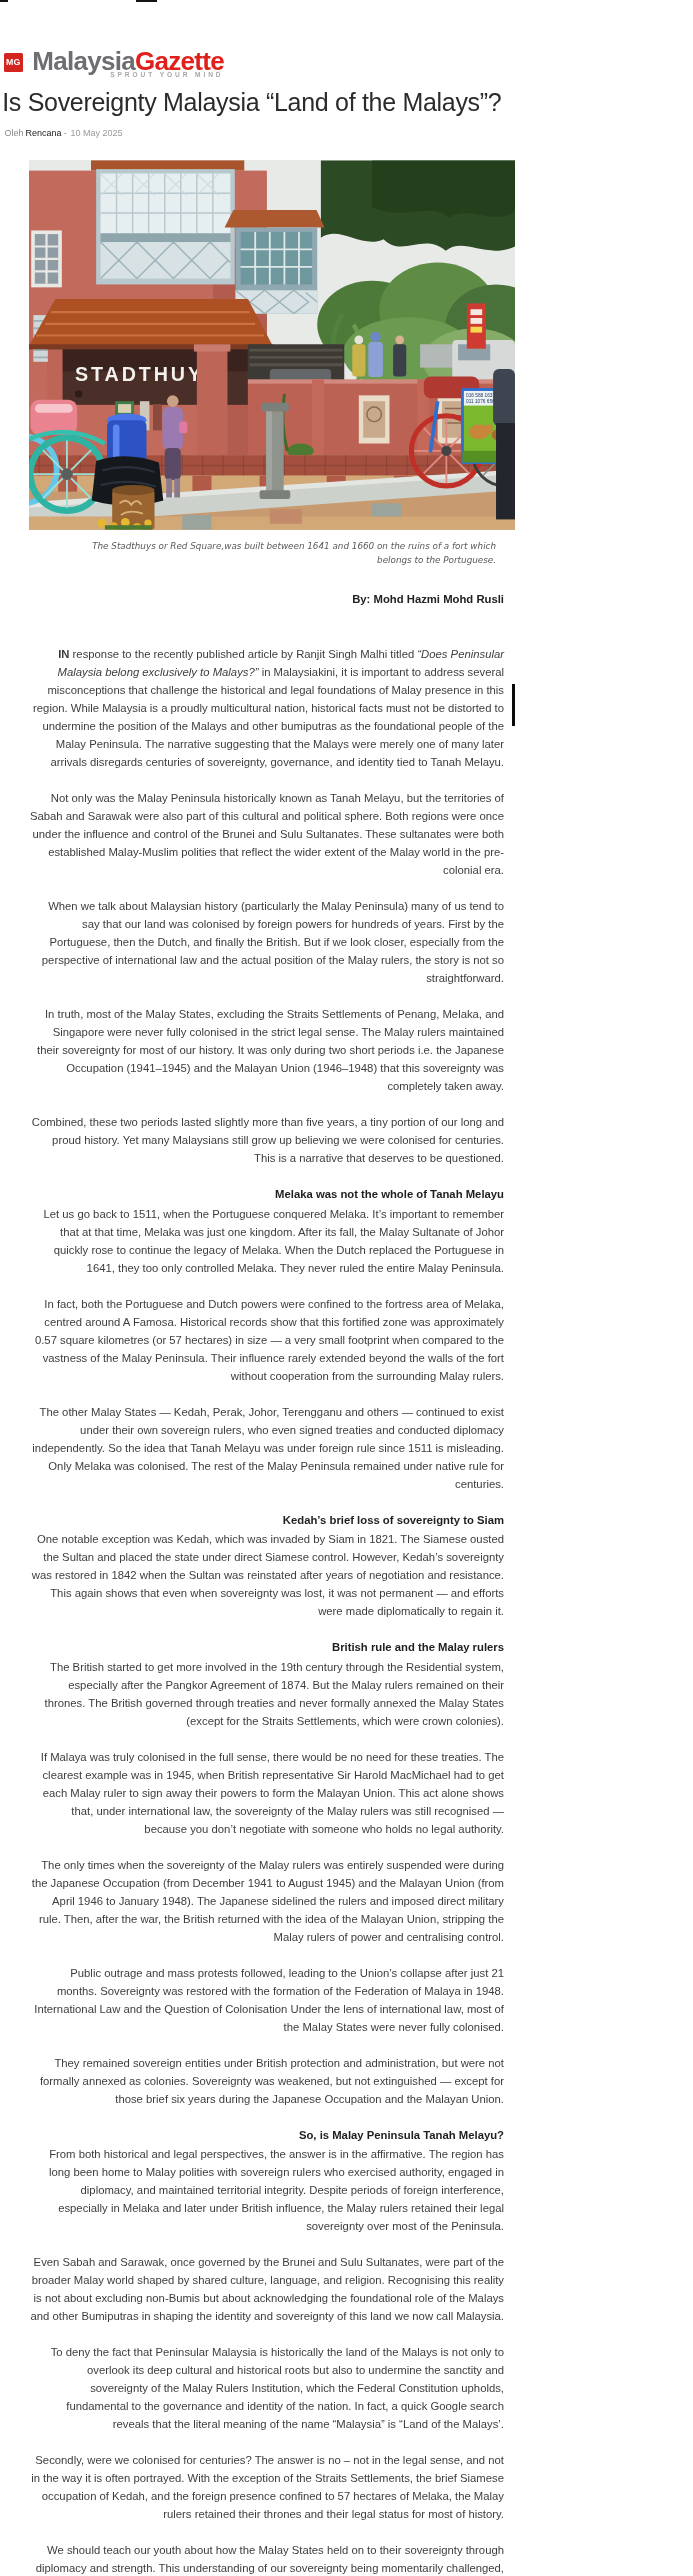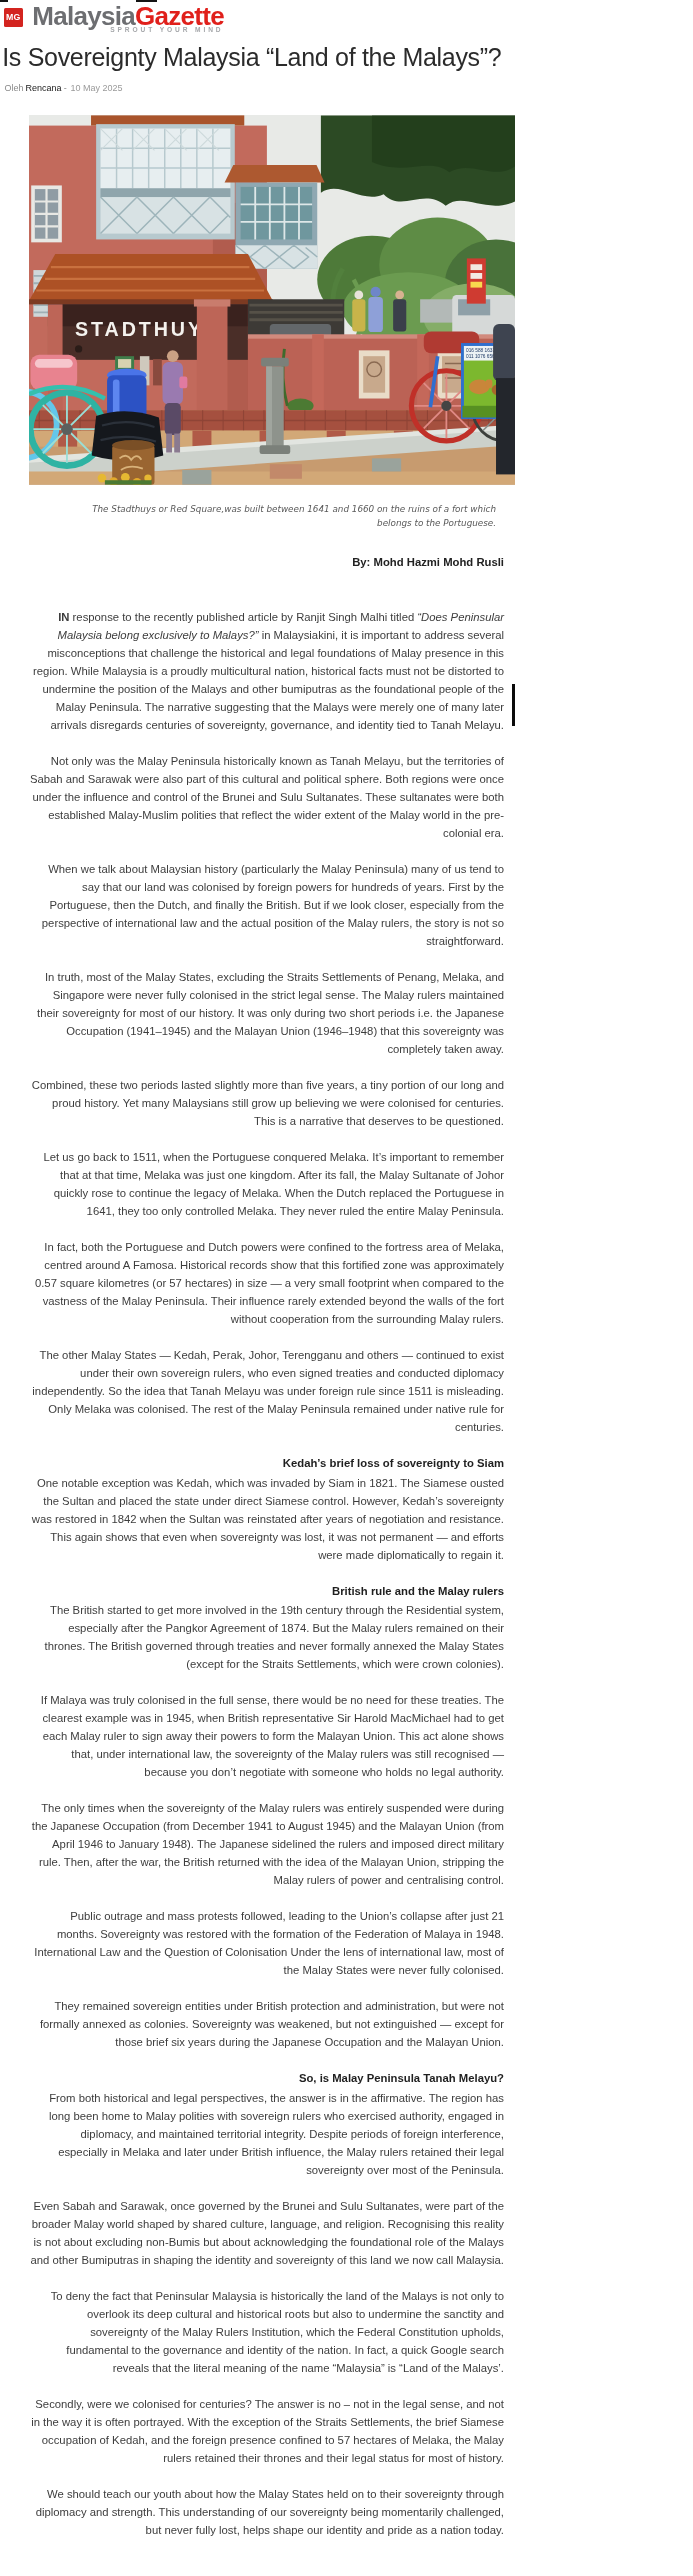--- a/index.html
+++ b/index.html
@@ -1,35 +1,35 @@
 <!DOCTYPE html>
 <html style="font-size:11.7px"><head>
 <meta charset="utf-8">
 <style>
   html,body{margin:0;padding:0;background:#fff;}
   body{font-family:"Liberation Sans",sans-serif;color:#3f3f3f;}
   .page{width:693px;margin:0 auto;position:relative;background:#fff;min-height:2576px;overflow:hidden;}
   .artifact{position:absolute;background:#141414;}
   
-  header{padding:5.1px 0 0 3.7px;}
+  header{padding:5.1px 0 0 3.7px;margin-top:45px;}
   .logo{display:flex;align-items:flex-start;text-decoration:none;cursor:pointer;}
   .logo-badge{width:19px;height:19px;background:#d3241f;color:#fff;font-weight:bold;font-size:8.8px;display:flex;align-items:center;justify-content:center;border-radius:1.5px;margin:2.9px 1.5px 0 0;flex:0 0 auto;}
   .logo-main{font-size:26px;font-weight:700;letter-spacing:-0.7px;line-height:23.4px;white-space:nowrap;padding-left:8px;}
   .logo-malaysia{color:#6d6e71;}
   .logo-gazette{color:#e0201b;}
   .logo-tagline{display:block;color:#a5a7aa;font-size:6.6px;letter-spacing:2.9px;margin:-2.2px 0 0 86px;font-weight:700;}
   
   h1.title{font-size:25px;font-weight:400;color:#2b2b2b;margin:9.5px 0 0 2.2px;letter-spacing:-0.3px;line-height:29px;}
   .byline{margin:11px 0 0 4.4px;font-size:9px;color:#8a8a8a;}
   .byline .author{color:#222;font-weight:400;text-decoration:none;margin:0 2.2px;cursor:pointer;}
   .byline .date{color:#9a9a9a;margin-left:3.7px;}
   
   figure{margin:22px 0 0 29px;width:486px;padding:0;}
   .photo{width:486px;height:370px;overflow:hidden;background:#e8eae7;}
-  figcaption{font-style:italic;color:#595959;font-size:9.5px;line-height:14px;text-align:right;padding:17px 19px 0 34px;font-family:"DejaVu Sans",sans-serif;font-size:8.8px;}
+  figcaption{font-style:italic;color:#595959;font-size:9.5px;line-height:14px;text-align:right;padding:9px 19px 0 34px;font-family:"DejaVu Sans",sans-serif;font-size:8.8px;}
   
   article{margin:23.4px 0 29px 29px;width:475px;font-size:11.3px;line-height:18px;color:#3d3d3d;text-align:right;}
   article .b{font-weight:700;padding-left:15px;}
   article .i{font-style:italic;}
   .blk-author{font-weight:700;margin:0 0 37px;color:#222;}
   .blk-paragraph{margin:0 0 18px;}
   h3.blk-heading{font-size:11.3px;color:#1f1f1f;margin:10.2px 0 1.5px;line-height:18px;}
   .scroll-thumb{position:absolute;left:512px;top:684px;width:2.9px;height:42px;background:#0a0a0a;}
 </style>
 </head>
@@ -232,20 +232,21 @@
 
   <div class="scroll-thumb"></div>
 
   <article class="body">
       <p class="blk-author"><span>By: Mohd Hazmi Mohd Rusli</span></p>
       <p class="blk-paragraph"><span class="b">IN</span><span> response to the recently published article by Ranjit Singh Malhi titled </span><span class="i">“Does Peninsular Malaysia belong exclusively to Malays?”</span><span> in Malaysiakini, it is important to address several misconceptions that challenge the historical and legal foundations of Malay presence in this region. While Malaysia is a proudly multicultural nation, historical facts must not be distorted to undermine the position of the Malays and other bumiputras as the foundational people of the Malay Peninsula. The narrative suggesting that the Malays were merely one of many later arrivals disregards centuries of sovereignty, governance, and identity tied to Tanah Melayu.</span></p>
       <p class="blk-paragraph"><span>Not only was the Malay Peninsula historically known as Tanah Melayu, but the territories of Sabah and Sarawak were also part of this cultural and political sphere. Both regions were once under the influence and control of the Brunei and Sulu Sultanates. These sultanates were both established Malay-Muslim polities that reflect the wider extent of the Malay world in the pre-colonial era.</span></p>
       <p class="blk-paragraph"><span>When we talk about Malaysian history (particularly the Malay Peninsula) many of us tend to say that our land was colonised by foreign powers for hundreds of years. First by the Portuguese, then the Dutch, and finally the British. But if we look closer, especially from the perspective of international law and the actual position of the Malay rulers, the story is not so straightforward.</span></p>
       <p class="blk-paragraph"><span>In truth, most of the Malay States, excluding the Straits Settlements of Penang, Melaka, and Singapore were never fully colonised in the strict legal sense. The Malay rulers maintained their sovereignty for most of our history. It was only during two short periods i.e. the Japanese Occupation (1941–1945) and the Malayan Union (1946–1948) that this sovereignty was completely taken away.</span></p>
       <p class="blk-paragraph"><span>Combined, these two periods lasted slightly more than five years, a tiny portion of our long and proud history. Yet many Malaysians still grow up believing we were colonised for centuries. This is a narrative that deserves to be questioned.</span></p>
+      <h3 class="blk-heading"><span>Melaka was not the whole of Tanah Melayu</span></h3>
       <p class="blk-paragraph"><span>Let us go back to 1511, when the Portuguese conquered Melaka. It’s important to remember that at that time, Melaka was just one kingdom. After its fall, the Malay Sultanate of Johor quickly rose to continue the legacy of Melaka. When the Dutch replaced the Portuguese in 1641, they too only controlled Melaka. They never ruled the entire Malay Peninsula.</span></p>
       <p class="blk-paragraph"><span>In fact, both the Portuguese and Dutch powers were confined to the fortress area of Melaka, centred around A Famosa. Historical records show that this fortified zone was approximately 0.57 square kilometres (or 57 hectares) in size — a very small footprint when compared to the vastness of the Malay Peninsula. Their influence rarely extended beyond the walls of the fort without cooperation from the surrounding Malay rulers.</span></p>
       <p class="blk-paragraph"><span>The other Malay States — Kedah, Perak, Johor, Terengganu and others — continued to exist under their own sovereign rulers, who even signed treaties and conducted diplomacy independently. So the idea that Tanah Melayu was under foreign rule since 1511 is misleading. Only Melaka was colonised. The rest of the Malay Peninsula remained under native rule for centuries.</span></p>
       <h3 class="blk-heading"><span>Kedah’s brief loss of sovereignty to Siam</span></h3>
       <p class="blk-paragraph"><span>One notable exception was Kedah, which was invaded by Siam in 1821. The Siamese ousted the Sultan and placed the state under direct Siamese control. However, Kedah’s sovereignty was restored in 1842 when the Sultan was reinstated after years of negotiation and resistance. This again shows that even when sovereignty was lost, it was not permanent — and efforts were made diplomatically to regain it.</span></p>
       <h3 class="blk-heading"><span>British rule and the Malay rulers</span></h3>
       <p class="blk-paragraph"><span>The British started to get more involved in the 19th century through the Residential system, especially after the Pangkor Agreement of 1874. But the Malay rulers remained on their thrones. The British governed through treaties and never formally annexed the Malay States (except for the Straits Settlements, which were crown colonies).</span></p>
       <p class="blk-paragraph"><span>If Malaya was truly colonised in the full sense, there would be no need for these treaties. The clearest example was in 1945, when British representative Sir Harold MacMichael had to get each Malay ruler to sign away their powers to form the Malayan Union. This act alone shows that, under international law, the sovereignty of the Malay rulers was still recognised —because you don’t negotiate with someone who holds no legal authority.</span></p>
       <p class="blk-paragraph"><span>The only times when the sovereignty of the Malay rulers was entirely suspended were during the Japanese Occupation (from December 1941 to August 1945) and the Malayan Union (from April 1946 to January 1948). The Japanese sidelined the rulers and imposed direct military rule. Then, after the war, the British returned with the idea of the Malayan Union, stripping the Malay rulers of power and centralising control.</span></p>
       <p class="blk-paragraph"><span>Public outrage and mass protests followed, leading to the Union’s collapse after just 21 months. Sovereignty was restored with the formation of the Federation of Malaya in 1948. International Law and the Question of Colonisation Under the lens of international law, most of the Malay States were never fully colonised.</span></p>

